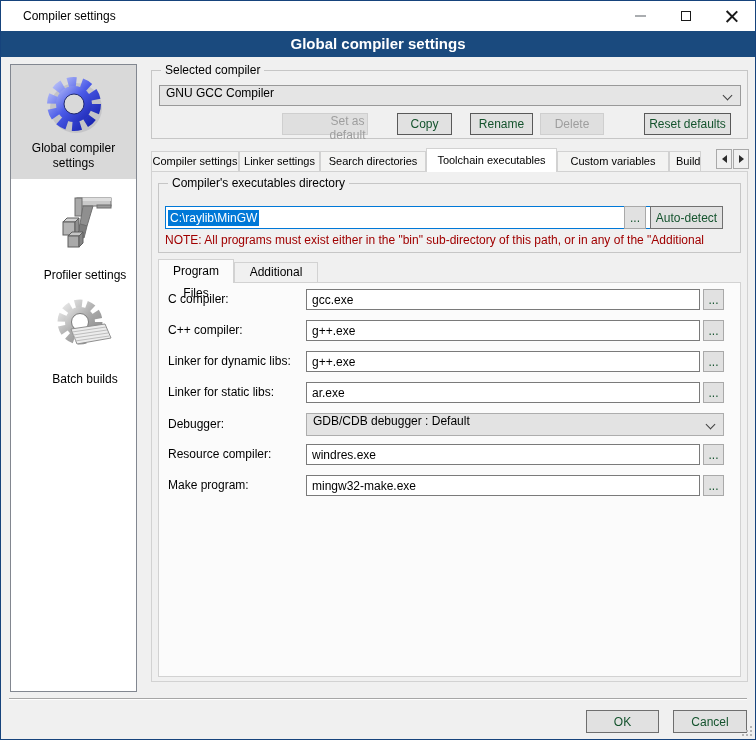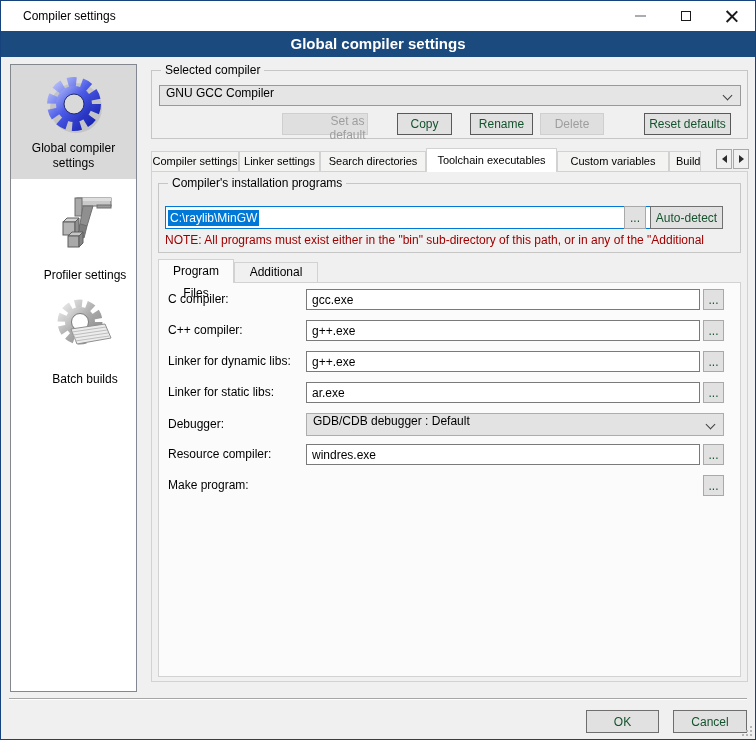--- a/index.html
+++ b/index.html
@@ -189,21 +189,21 @@
         <div class="tri-l"></div>
       </div>
     <div class="sarrow">
         <div class="tri-r"></div>
       </div>
   </div>
 
   <div class="page" style="left:150px;top:170px;width:597px;height:511px;"></div>
 
   <div class="groupbox" style="left:157px;top:182px;width:583px;height:70px;">
-    <span class="gb-label">Compiler's installation programs</span>
+    <span class="gb-label">Compiler's executables directory</span>
   </div>
   <div class="textbox focused" style="left:164px;top:205px;width:500px;height:23px;">
     <span class="sel">C:\raylib\MinGW</span>
   </div>
   <button class="btn" style="left:623px;top:205px;width:22px;height:23px;border-color:#a9a9a9;">...</button>
   <button class="btn" style="left:649px;top:205px;width:73px;height:23px;border-color:#707070;">Auto-detect</button>
   <div class="note" style="left:164px;top:232px;width:567px;height:15px;">NOTE: All programs must exist either in the "bin" sub-directory of this path, or in any of the "Additional</div>
 
   <div class="subtab-active" style="left:157px;top:258px;width:76px;height:24px;">Program Files</div>
   <div class="subtab-inactive" style="left:233px;top:261px;width:84px;height:21px;">Additional Paths</div>
@@ -239,20 +239,23 @@
     <span class="chev" style="top:7px;"></span>
   </div>
 
   <span class="flabel" style="top:446px;">Resource compiler:</span>
   <div class="textbox" style="left:305px;top:443px;width:394px;height:21px;">
       <span>windres.exe</span>
     </div>
   <button class="btn" style="left:702px;top:443px;width:21px;height:21px;border-color:#a9a9a9;">...</button>
 
   <span class="flabel" style="top:477px;">Make program:</span>
+  <div class="textbox" style="left:305px;top:474px;width:394px;height:21px;">
+      <span>mingw32-make.exe</span>
+    </div>
   <button class="btn" style="left:702px;top:474px;width:21px;height:21px;border-color:#a9a9a9;">...</button>
 
   <div class="divider"></div>
   <button class="btn" style="left:585px;top:709px;width:73px;height:23px;border-color:#6e6e6e;">OK</button>
   <button class="btn" style="left:672px;top:709px;width:74px;height:23px;border-color:#6e6e6e;">Cancel</button>
   <svg class="grip" width="10" height="10">
     <g fill="#b5b5b5">
       <rect x="8" y="0" width="2" height="2"></rect>
         <rect x="8" y="4" width="2" height="2"></rect>
         <rect x="8" y="8" width="2" height="2"></rect>

